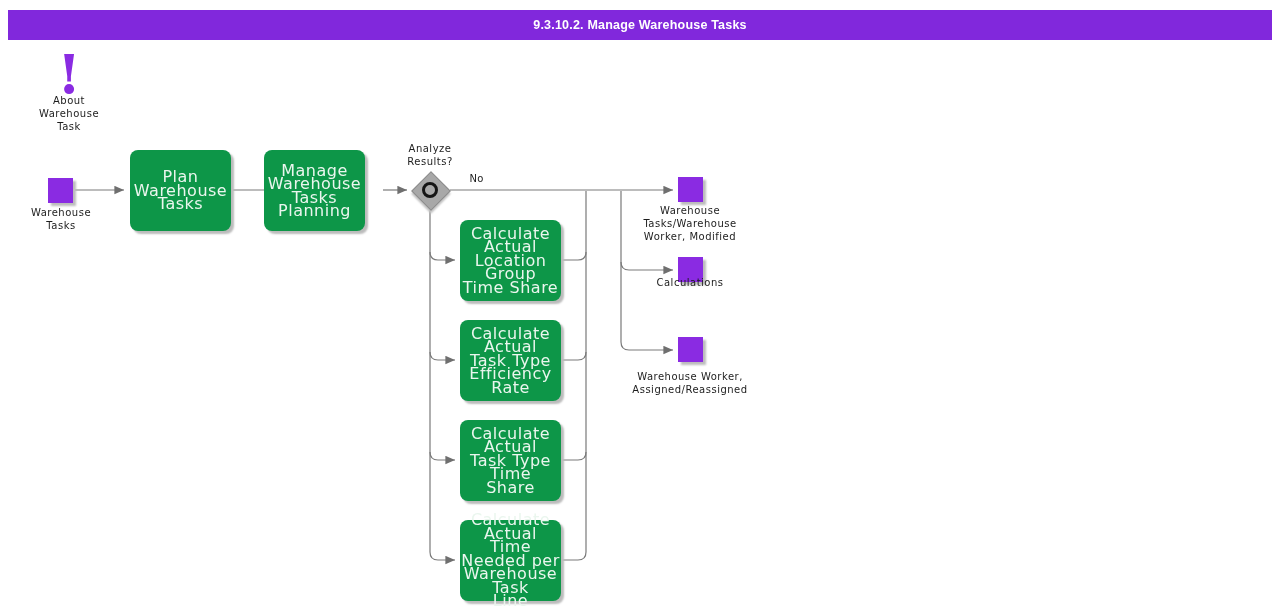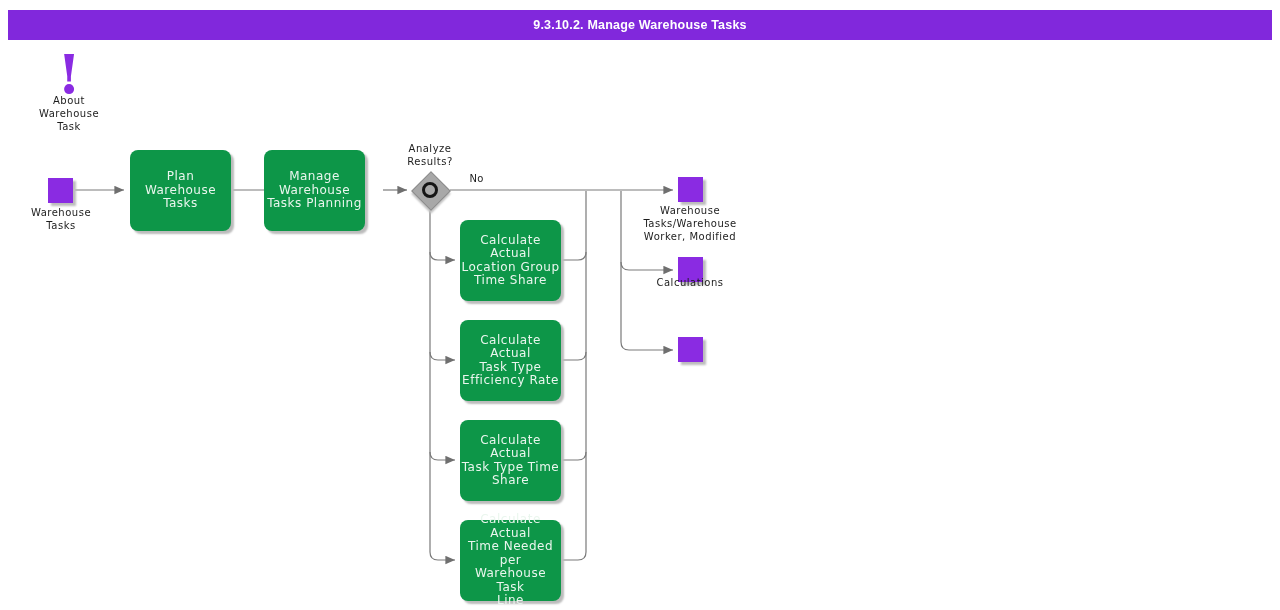--- a/index.html
+++ b/index.html
@@ -17,21 +17,21 @@
     text-align:center;font-family:"DejaVu Serif",serif;font-weight:bold;font-size:54px;
     color:#8A2BE2;cursor:pointer;
   }
   .label{
     position:absolute;font-size:10px;line-height:13px;color:#1c1c1c;text-align:center;
     letter-spacing:.5px;white-space:pre-line;
   }
   .task{
     position:absolute;width:101px;height:81px;background:#0D9648;border-radius:8px;
     box-shadow:3px 3px 2px #bcbcbc;color:#eaf6ee;display:flex;align-items:center;justify-content:center;
-    text-align:center;font-size:12px;line-height:13.5px;letter-spacing:.5px;white-space:pre-line;cursor:pointer;
+    text-align:center;font-size:16px;line-height:13.5px;letter-spacing:.5px;white-space:pre-line;cursor:pointer;
   }
   .event{
     position:absolute;width:25px;height:25px;background:#8A2BE2;box-shadow:3px 3px 2px #bcbcbc;cursor:pointer;
   }
   .gw-diamond{
     position:absolute;left:417px;top:177px;width:26px;height:26px;background:#a8a8a8;
     border:1px solid #8b8b8b;transform:rotate(45deg);box-shadow:2px 2px 2px #c4c4c4;
   }
   .gw-circle{
     position:absolute;left:422px;top:182px;width:16px;height:16px;border:3.5px solid #151515;
@@ -116,14 +116,16 @@
 
   <div class="event" style="left:678px;top:177px"></div>
   <div class="label" style="left:630px;top:204px;width:120px">Warehouse
 Tasks/Warehouse
 Worker, Modified</div>
 
   <div class="event" style="left:678px;top:257px"></div>
   <div class="label" style="left:640px;top:276px;width:100px">Calculations</div>
 
   <div class="event" style="left:678px;top:337px"></div>
+  <div class="label" style="left:615px;top:370px;width:150px">Warehouse Worker,
+Assigned/Reassigned</div>
 
 </div>
 
 </body></html>

